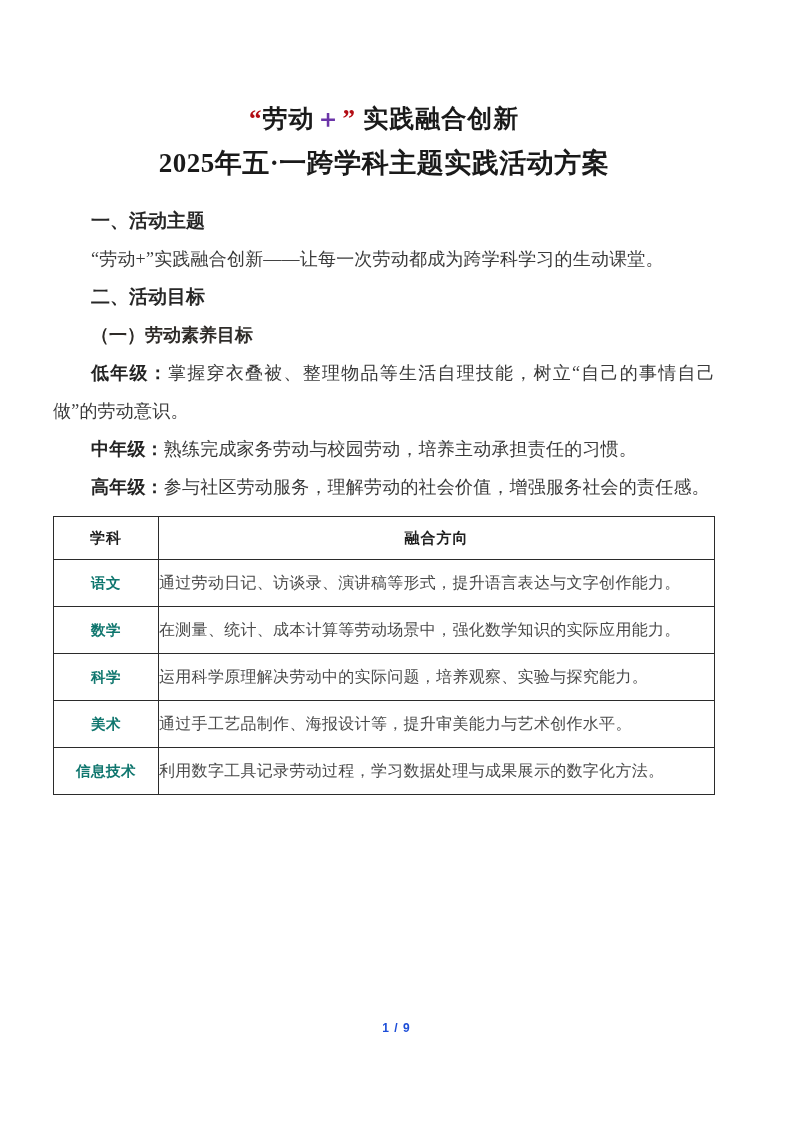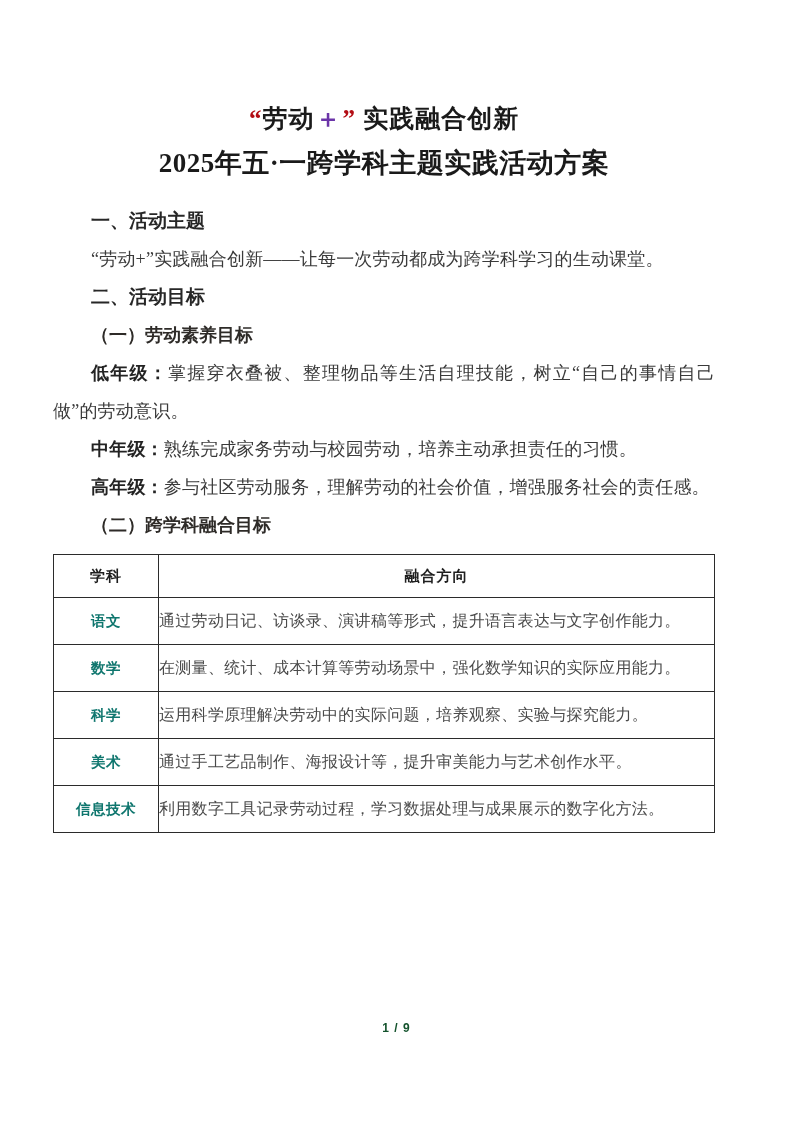--- a/index.html
+++ b/index.html
@@ -136,21 +136,21 @@
   
   .footer {
     position: absolute;
     left: 0;
     top: 1021px;
     width: 793px;
     text-align: center;
     font-family: "Liberation Sans", "DejaVu Sans", sans-serif;
     font-size: 12px;
     font-weight: 700;
-    color: #14532d;
+    color: #1d4ed8;
     letter-spacing: 1px;
   }
 </style>
 </head>
 <body>
 
 <div class="page">
 
   <div class="content">
 
@@ -166,21 +166,20 @@
 
     <div class="sec-h">二、活动目标</div>
     <div class="sub-h">（一）劳动素养目标</div>
 
     <div class="para"><span class="lead">低年级：</span><span>掌握穿衣叠被、整理物品等生活自理技能，树立“自己的事情自己做”的劳动意识。</span></div>
 
     <div class="para"><span class="lead">中年级：</span><span>熟练完成家务劳动与校园劳动，培养主动承担责任的习惯。</span></div>
 
     <div class="para"><span class="lead">高年级：</span><span>参与社区劳动服务，理解劳动的社会价值，增强服务社会的责任感。</span></div>
 
-    <div class="sub-h">（二）跨学科融合目标</div>
 
     <div class="tbl-wrap">
       <table class="fusion">
         <colgroup>
             <col class="c1">
             <col class="c2">
           </colgroup>
         <thead>
           <tr>
             <th class="th-cell">学科</th>

